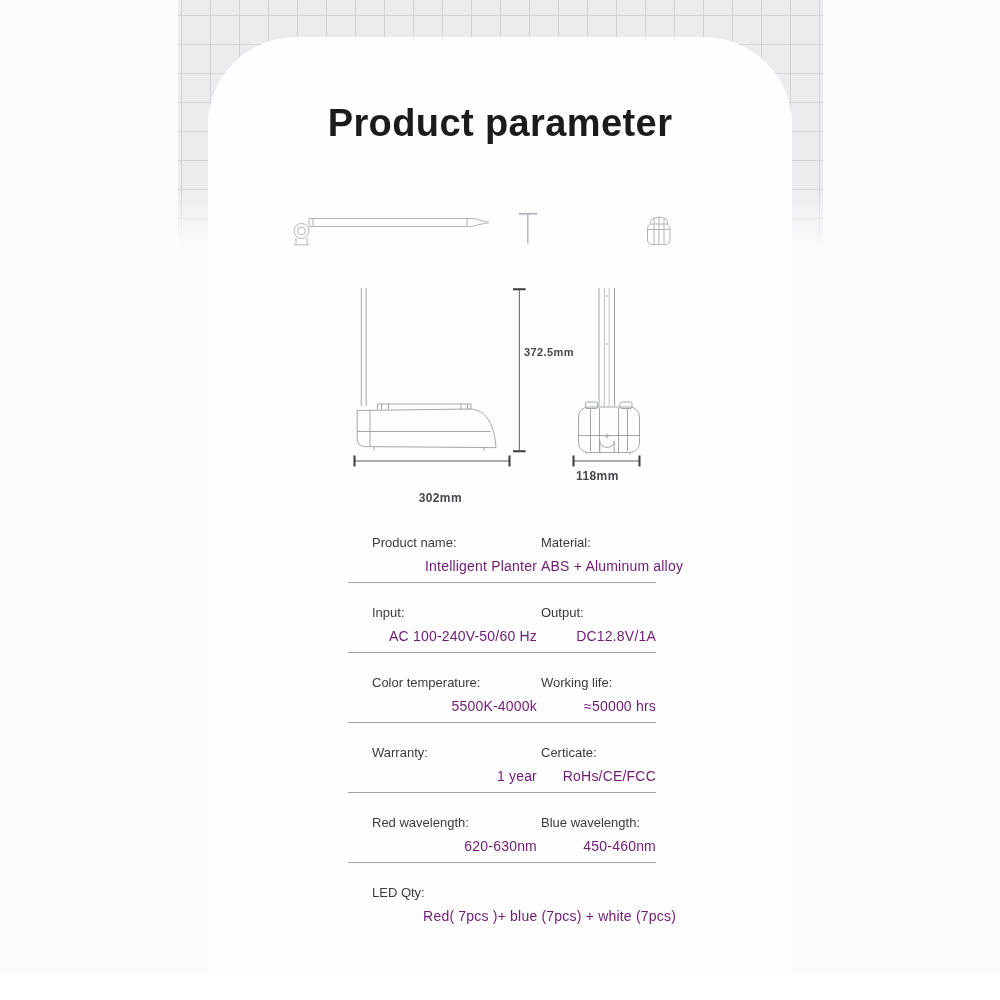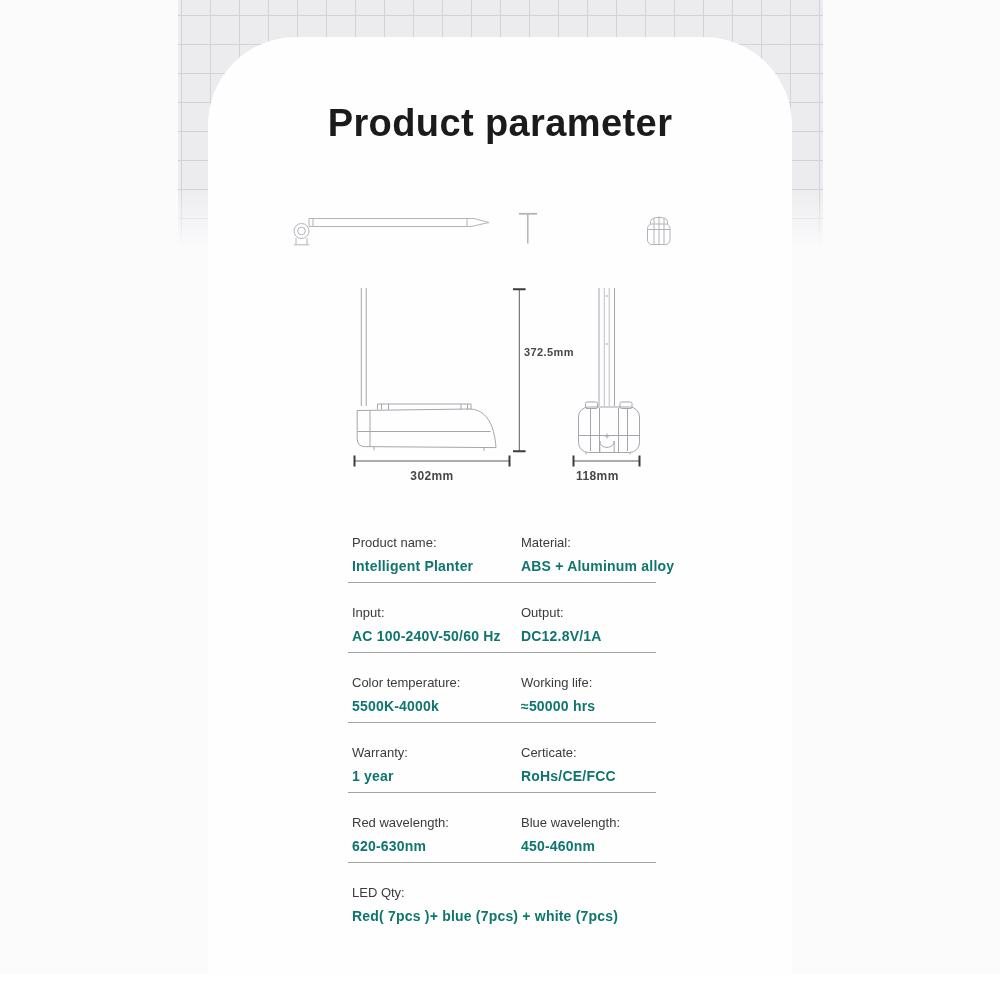--- a/index.html
+++ b/index.html
@@ -31,32 +31,32 @@
     text-align:center; font-size:38px; font-weight:600; color:#1b1b1b;
     letter-spacing:.4px;
   }
   .parts-svg { position:absolute; left:285px; top:205px; }
   .drawing-svg { position:absolute; left:340px; top:282px; }
   .dim-label {
     position:absolute; color:#46464b; font-size:12px; font-weight:600;
     letter-spacing:.4px; white-space:nowrap;
   }
   .dim-label.height { left:524px; top:346px; font-size:11px; }
-  .dim-label.width  { left:402px; top:469px; width:60px; text-align:center; }
+  .dim-label.width  { left:402px; top:491px; width:60px; text-align:right; }
   .dim-label.depth  { left:576px; top:469px; width:60px; text-align:left; }
   
   .spec-table { position:absolute; left:348px; top:536px; width:308px; }
   .spec-row + .spec-row { margin-top:23px; }
   .cells { display:flex; }
   .cell { padding-left:4px; }
-  .cell.c1 { width:169px; flex:none; }
+  .cell.c1 { width:169px; flex:none;margin-left:20px; }
   .cell.c2 { flex:1; }
   .spec-label { font-size:13px; line-height:13px; color:#3b3b3b; white-space:nowrap; }
-  .spec-value { font-size:14px; line-height:15px; margin-top:10px; font-weight:700;
-                color:#0f766e; white-space:nowrap; letter-spacing:.2px; }
+  .spec-value { font-size:14px; line-height:15px; margin-top:10px; font-weight:400;
+                color:#701a75; white-space:nowrap; letter-spacing:.2px;text-align:right; }
   .row-divider { height:1px; background:#a2a2a2; margin-top:8px; }
 </style>
 </head>
 <body>
 
 <div id="stage">
 
   <div class="grid-band"></div>
   <div class="card"></div>
 

